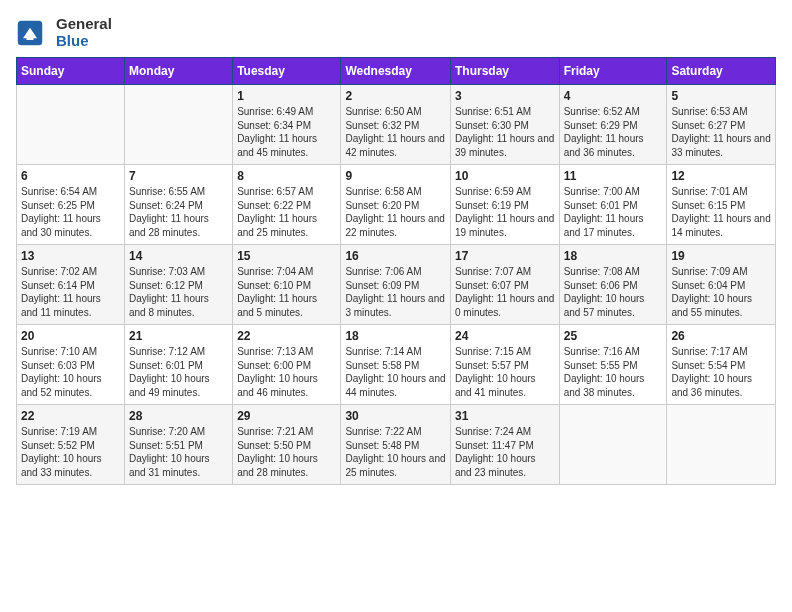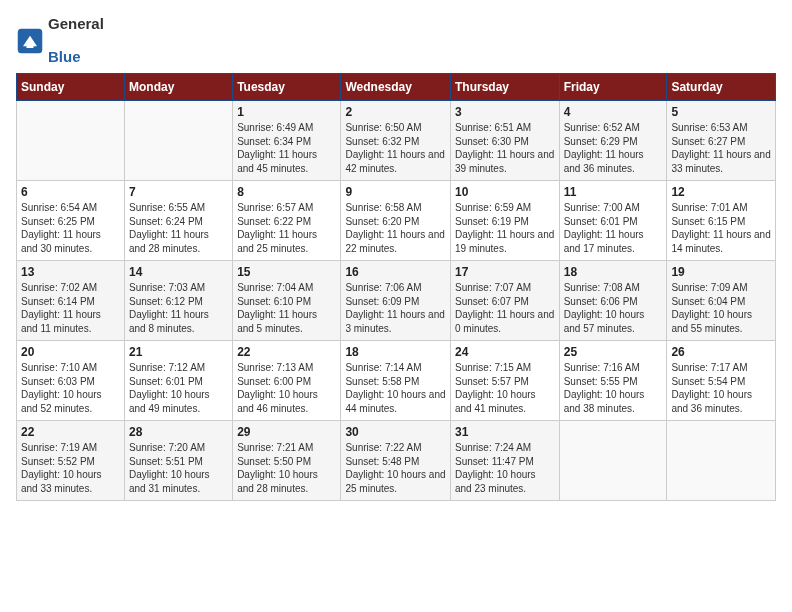--- a/index.html
+++ b/index.html
@@ -12,37 +12,36 @@
     }
     .header {
       display: flex;
       align-items: flex-start;
       justify-content: space-between;
       margin-bottom: 8px;
     }
     .logo {
       display: flex;
       align-items: center;
-      gap: 4px;
+      gap: 12px;
     }
     .logo-text {
       display: flex;
       flex-direction: column;
       line-height: 1.1;
     }
     .logo-general {
       font-size: 15px;
       font-weight: bold;
       color: #333;
     }
     .logo-blue {
       font-size: 15px;
       font-weight: bold;
       color: #2563a8;
-      margin-top: 16px;
     }
     .logo-icon {
       width: 28px;
       height: 28px;
     }
     .title-area {
       text-align: right;
     }
     .month-title {
       font-size: 36px;
@@ -52,21 +51,21 @@
     .location {
       font-size: 15px;
       color: #555;
     }
     table {
       width: 100%;
       border-collapse: collapse;
       font-size: 11px;
     }
     thead tr {
-      background-color: #7f1d1d;
+      background-color: #6d28d9;
       color: #fff;
     }
     thead th {
       padding: 6px 4px;
       text-align: left;
       font-size: 12px;
       font-weight: bold;
       border: 1px solid #1a4a8a;
     }
     tbody tr {

